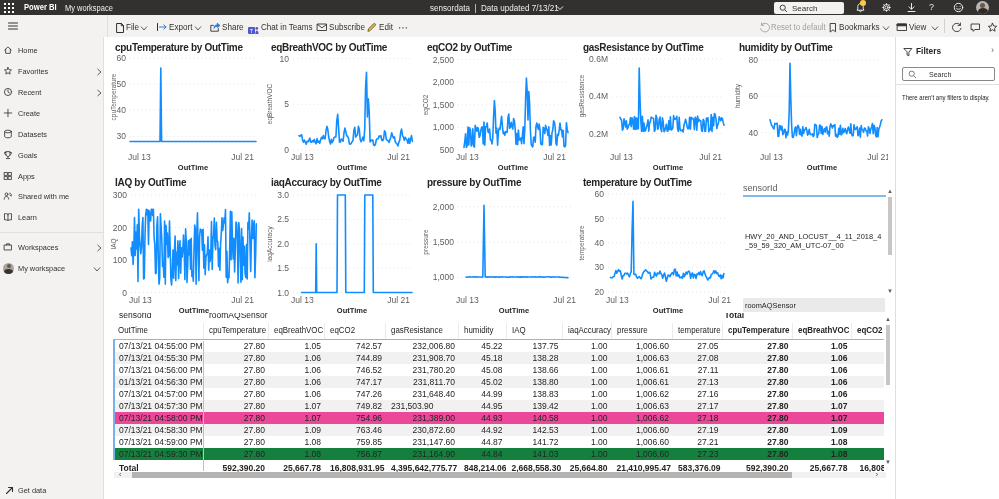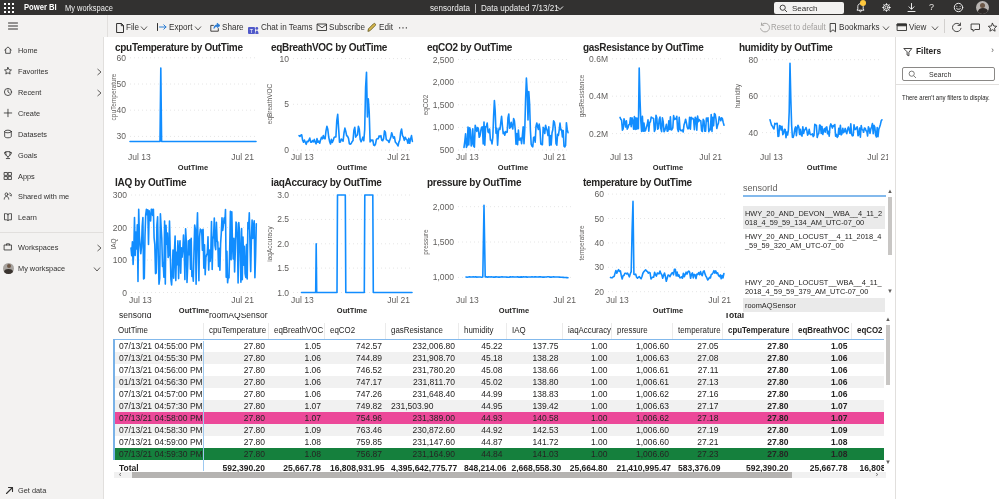--- a/index.html
+++ b/index.html
@@ -428,23 +428,21 @@
     <text x="28" y="119.7" font-size="8.5" fill="#605e5c" text-anchor="end" font-family="Liberation Sans, sans-serif">20</text>
     <text x="7.5" y="68" font-size="6.5" fill="#605e5c" text-anchor="middle" font-family="Liberation Sans, sans-serif" transform="rotate(-90 7.5 68)">temperature</text>
     <text x="30" y="128" font-size="8.5" fill="#605e5c" font-family="Liberation Sans, sans-serif">Jul 13</text>
     <text x="155" y="128" font-size="8.5" fill="#605e5c" text-anchor="end" font-family="Liberation Sans, sans-serif">Jul 21</text>
     <text x="92" y="137.5" font-size="7.5" font-weight="bold" fill="#252423" text-anchor="middle" font-family="Liberation Sans, sans-serif">OutTime</text>
     <polyline points="34.5,102.4 35.4,102.8 36.3,102.8 37.2,101.7 38.1,101.5 39.0,98.4 39.9,95.5 40.8,98.3 41.7,96.2 42.6,94.6 43.5,96.4 44.4,95.9 45.3,100.7 46.2,104.0 47.1,100.6 48.0,100.4 48.9,98.3 49.8,98.2 50.7,99.0 51.6,98.2 52.5,100.0 53.4,101.8 54.3,98.8 55.2,96.6 56.1,55.6 57.0,26.4 57.9,99.2 58.8,99.6 59.7,99.1 60.6,102.3 61.5,103.2 62.4,102.3 63.3,101.5 64.2,102.9 65.1,103.8 66.0,101.5 66.9,98.2 67.8,96.8 68.7,95.7 69.6,94.8 70.5,96.0 71.4,96.4 72.3,98.2 73.2,97.3 74.1,98.0 75.0,104.0 75.9,102.7 76.8,102.1 77.7,102.2 78.6,97.4 79.5,99.7 80.4,101.1 81.3,98.0 82.2,98.6 83.1,98.8 84.0,96.0 84.9,98.5 85.8,99.7 86.7,103.2 87.6,100.2 88.5,98.0 89.4,101.5 90.3,106.3 91.2,103.2 92.1,100.0 93.0,100.2 93.9,101.7 94.8,99.8 95.7,98.2 96.6,97.6 97.5,99.8 98.4,94.4 99.3,94.2 100.2,100.9 101.1,97.0 102.0,101.2 102.9,99.8 103.8,102.8 104.7,102.7 105.6,101.8 106.5,103.2 107.4,98.2 108.3,101.7 109.2,99.4 110.1,97.2 111.0,99.1 111.9,96.9 112.8,96.1 113.7,97.3 114.6,103.3 115.5,99.4 116.4,97.9 117.3,102.9 118.2,99.4 119.1,99.8 120.0,103.5 120.9,99.1 121.8,99.4 122.7,97.7 123.6,99.7 124.5,96.6 125.4,99.6 126.3,100.7 127.2,96.6 128.1,95.8 129.0,98.9 129.9,101.1 130.8,102.7 131.7,105.0 132.6,103.9 133.5,102.3 134.4,103.0 135.3,99.4 136.2,99.1 137.1,97.6 138.0,95.7 138.9,98.1 139.8,95.9 140.7,98.5 141.6,97.8 142.5,100.5 143.4,101.6 144.3,99.9 145.2,103.7 146.1,100.4 147.0,102.9 147.9,98.5" fill="none" stroke="#118DFF" stroke-width="1.6" stroke-linejoin="round" stroke-linecap="round"></polyline>
   </svg>
 <div style="position:absolute;left:732px;top:175px;width:156px;height:137px;overflow:hidden">
 <div style="position:absolute;left:11px;top:8px;font-size:9px;color:#605e5c">sensorId</div>
 <div style="position:absolute;left:11px;top:20px;width:143px;height:1.5px;background:#83b9ec"></div>
-<div style="position:absolute;left:11px;top:31px;width:142px;height:23px;background:#eaeaea;font-size:7.4px;color:#252423;line-height:9px;padding:2.5px 0 0 2px;box-sizing:border-box;white-space:nowrap;overflow:hidden">HWY_20_AND_DEVON__WBA__4_11_2<br>018_4_59_59_134_AM_UTC-07_00</div>
 <div style="position:absolute;left:11px;top:54px;width:142px;height:23px;background:#ffffff;font-size:7.4px;color:#252423;line-height:9px;padding:2.5px 0 0 2px;box-sizing:border-box;white-space:nowrap;overflow:hidden">HWY_20_AND_LOCUST__4_11_2018_4<br>_59_59_320_AM_UTC-07_00</div>
-<div style="position:absolute;left:11px;top:100px;width:142px;height:23px;background:#ffffff;font-size:7.4px;color:#252423;line-height:9px;padding:2.5px 0 0 2px;box-sizing:border-box;white-space:nowrap;overflow:hidden">HWY_20_AND_LOCUST__WBA__4_11_<br>2018_4_59_59_379_AM_UTC-07_00</div>
 <div style="position:absolute;left:11px;top:123px;width:142px;height:16px;background:#eaeaea;font-size:7.4px;color:#252423;line-height:9px;padding:2.5px 0 0 2px;box-sizing:border-box;white-space:nowrap;overflow:hidden">roomAQSensor</div>
 </div>
 <div style="position:absolute;left:885px;top:188px;width:9px;height:106px;font-size:6px;color:#605e5c">
     <div style="position:absolute;top:0px;left:2px">▲</div>
     <div style="position:absolute;bottom:0px;left:2px">▼</div>
     <div style="position:absolute;top:9px;left:2.5px;width:4.5px;height:58px;background:#c8c6c4"></div>
   </div>
 <div style="position:absolute;left:113px;top:313px;width:771px;height:166px;font-size:8.5px;color:#252423;overflow:hidden">
 <div style="display:flex;height:10px;line-height:13px;overflow:hidden">
       <div style="display:flex;margin-top:-4px">

